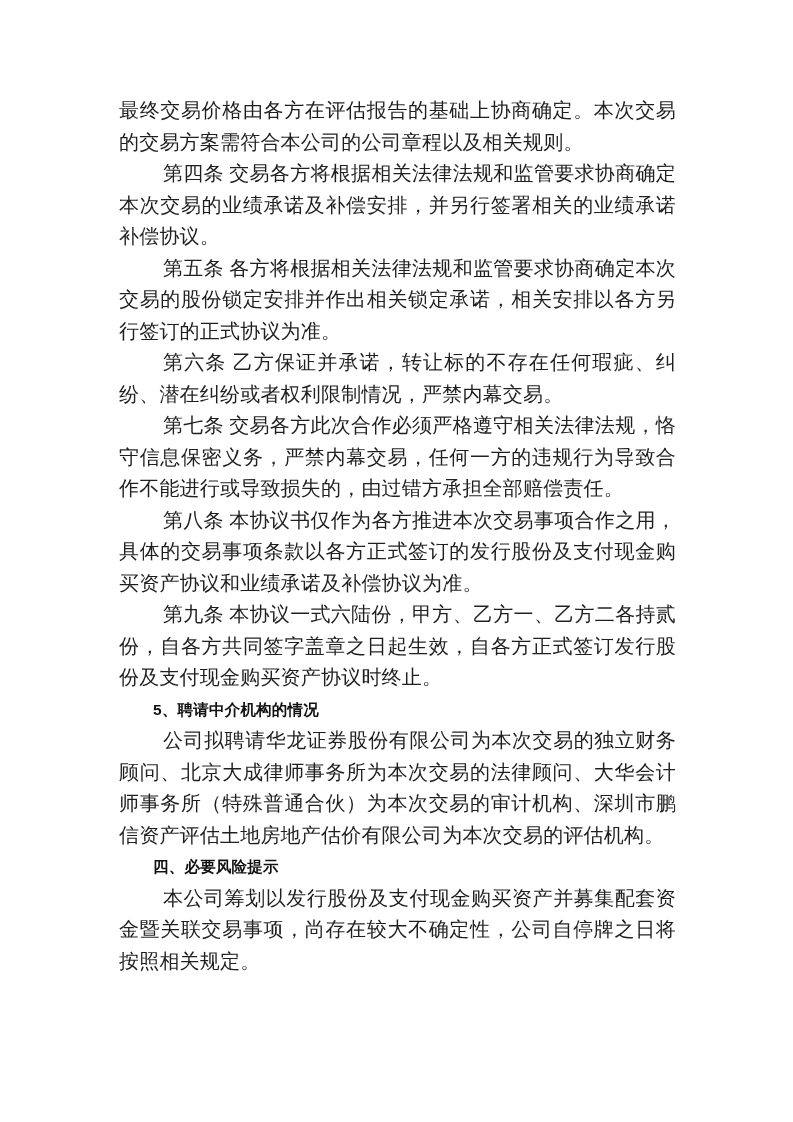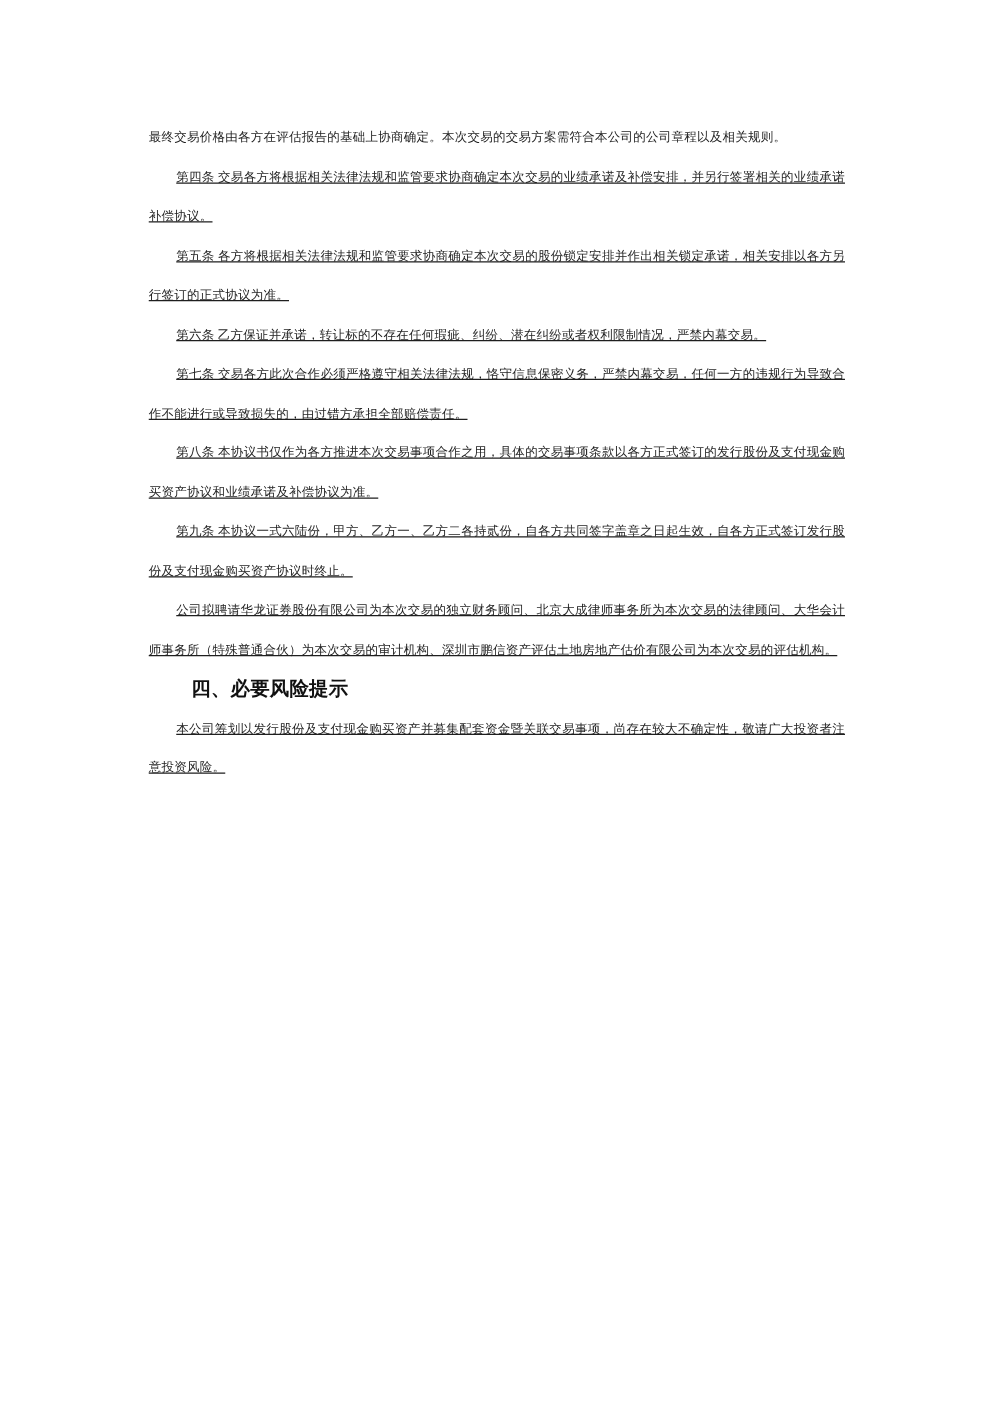--- a/index.html
+++ b/index.html
@@ -17,30 +17,29 @@
     overflow: hidden;
   }
   .content {
     position: absolute;
     left: 119px;
     top: 95px;
     width: 557px;
     color: #1f1f1f;
   }
   .content p {
-    font-size: 10px;
+    font-size: 20px;
     line-height: 31.5px;
     text-align: justify;
     text-justify: inter-ideograph;
     letter-spacing: 0.2px;
     color: #1f1f1f;
   }
   .content p.indent {
     text-indent: 2.2em;
-    text-decoration: underline;
   }
   .content p.heading {
     font-weight: 700;
     text-indent: 2.2em;
     font-family: "Liberation Sans", "DejaVu Sans", sans-serif;
     font-size: 15.5px;
     color: #111111;
   }
 </style>
 </head>
@@ -48,17 +47,18 @@
 
 <div class="page">
   <div class="content">
     <p class="body">最终交易价格由各方在评估报告的基础上协商确定。本次交易的交易方案需符合本公司的公司章程以及相关规则。</p>
     <p class="body indent">第四条 交易各方将根据相关法律法规和监管要求协商确定本次交易的业绩承诺及补偿安排，并另行签署相关的业绩承诺补偿协议。</p>
     <p class="body indent">第五条 各方将根据相关法律法规和监管要求协商确定本次交易的股份锁定安排并作出相关锁定承诺，相关安排以各方另行签订的正式协议为准。</p>
     <p class="body indent">第六条 乙方保证并承诺，转让标的不存在任何瑕疵、纠纷、潜在纠纷或者权利限制情况，严禁内幕交易。</p>
     <p class="body indent">第七条 交易各方此次合作必须严格遵守相关法律法规，恪守信息保密义务，严禁内幕交易，任何一方的违规行为导致合作不能进行或导致损失的，由过错方承担全部赔偿责任。</p>
     <p class="body indent">第八条 本协议书仅作为各方推进本次交易事项合作之用，具体的交易事项条款以各方正式签订的发行股份及支付现金购买资产协议和业绩承诺及补偿协议为准。</p>
     <p class="body indent">第九条 本协议一式六陆份，甲方、乙方一、乙方二各持贰份，自各方共同签字盖章之日起生效，自各方正式签订发行股份及支付现金购买资产协议时终止。</p>
+    <p class="heading">5、聘请中介机构的情况</p>
     <p class="body indent">公司拟聘请华龙证券股份有限公司为本次交易的独立财务顾问、北京大成律师事务所为本次交易的法律顾问、大华会计师事务所（特殊普通合伙）为本次交易的审计机构、深圳市鹏信资产评估土地房地产估价有限公司为本次交易的评估机构。</p>
     <p class="heading">四、必要风险提示</p>
-    <p class="body indent">本公司筹划以发行股份及支付现金购买资产并募集配套资金暨关联交易事项，尚存在较大不确定性，敬请广大投资者注意投资风险。</p>
+    <p class="body indent">本公司筹划以发行股份及支付现金购买资产并募集配套资金暨关联交易事项，尚存在较大不确定性，公司自停牌之日将按照相关规定。</p>
   </div>
 </div>
 
 </body></html>

